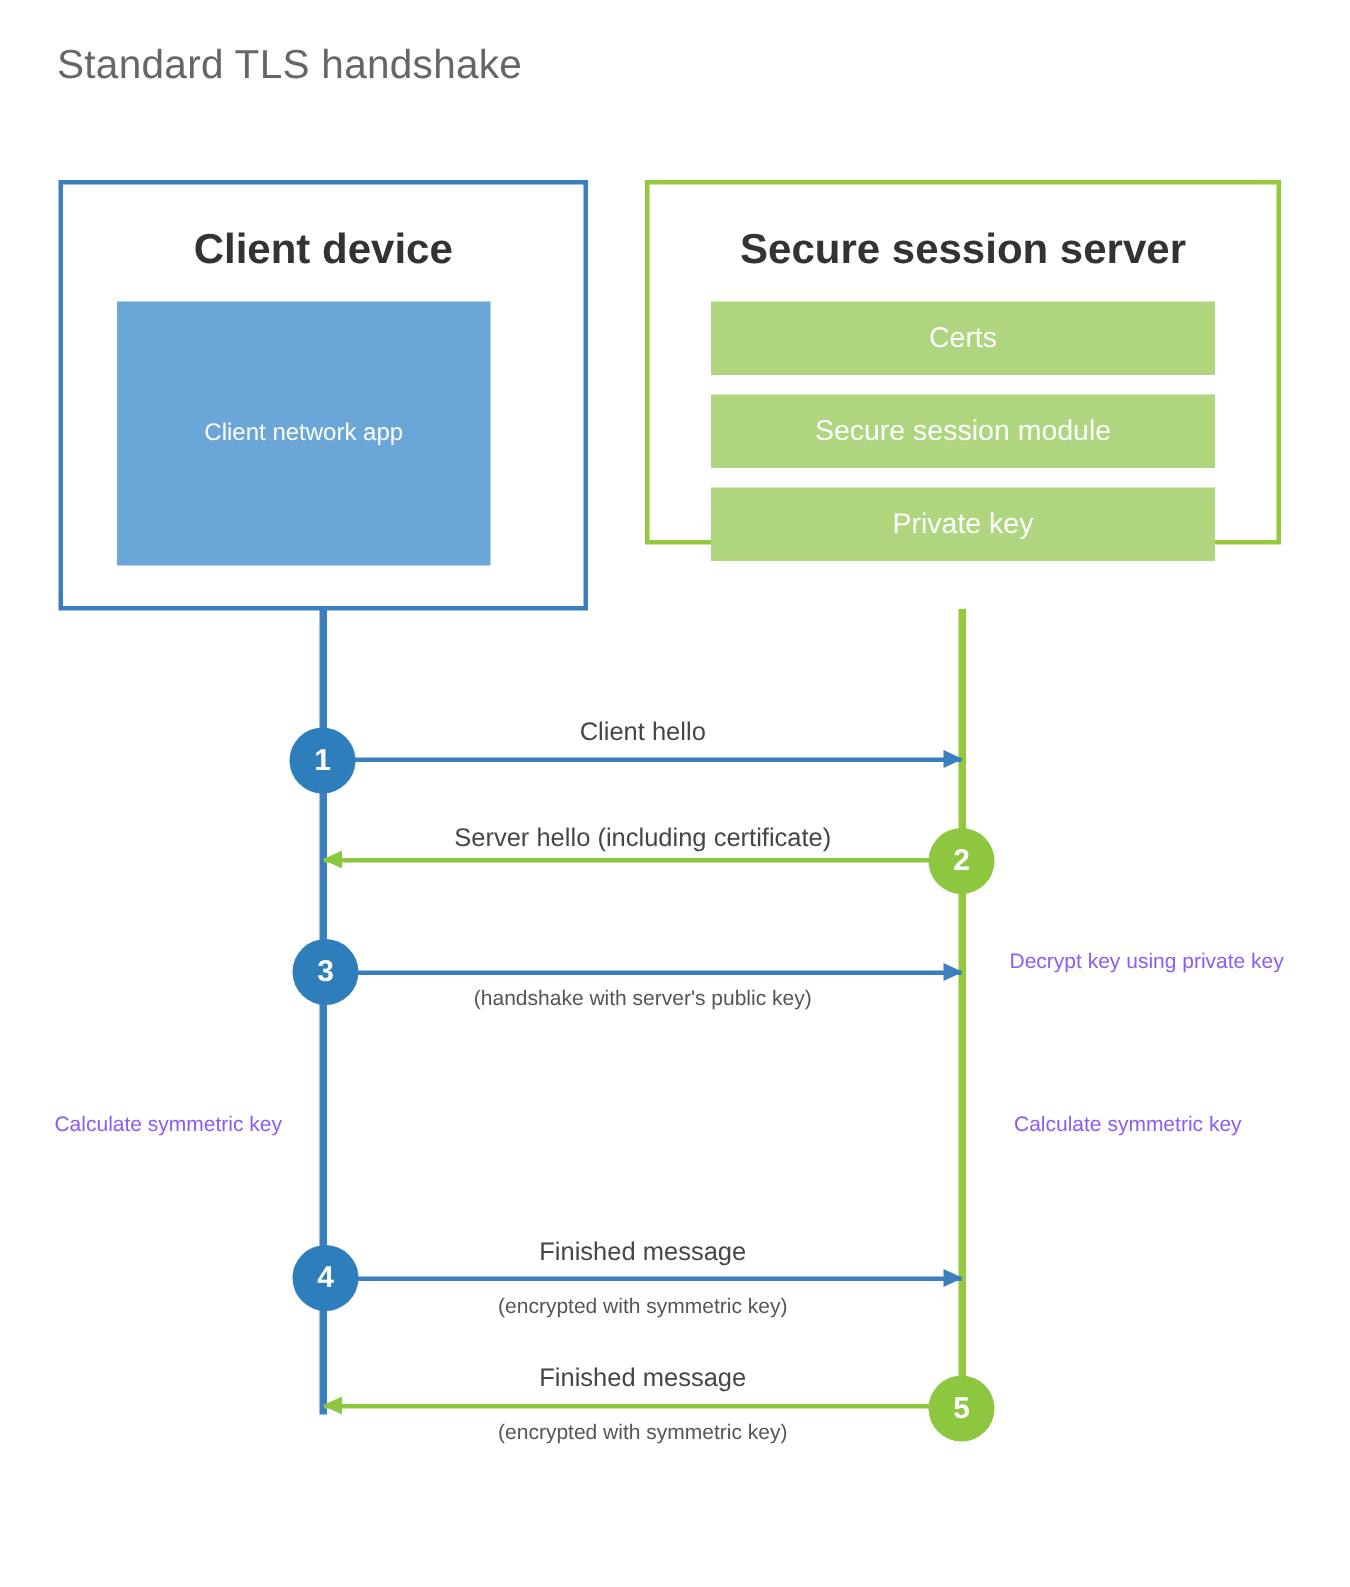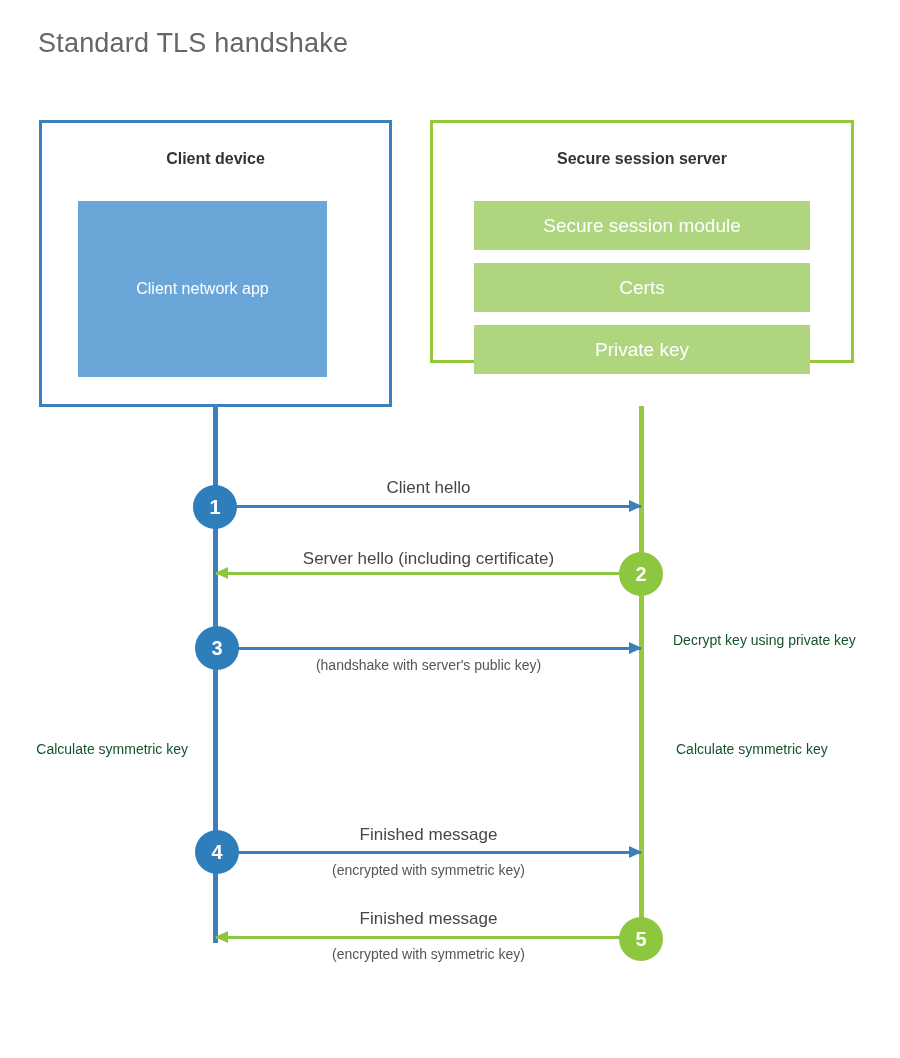--- a/index.html
+++ b/index.html
@@ -57,21 +57,21 @@
     width: 424px;
     height: 243px;
     border: 3px solid #95C93D;
   }
   .party-title {
     position: absolute;
     left: 0;
     right: 0;
     top: 27px;
     text-align: center;
-    font-size: 16px;
+    font-size: 28px;
     font-weight: bold;
     color: #333333;
   }
 
   
   .client-app-block {
     position: absolute;
     left: 36px;
     top: 78px;
     width: 249px;
@@ -179,42 +179,42 @@
     font-weight: 400;
     color: #555555;
     white-space: nowrap;
   }
 
   
   .side-note {
     position: absolute;
     font-size: 14px;
     line-height: 1.35;
-    color: #14532d;
+    color: #8b5cf6;
   }
   .side-note.right-of-line { text-align: left; }
   .side-note.left-of-line  { text-align: right; }
 </style>
 </head>
 <body>
 
 <div id="stage">
 
   <div class="page-title">Standard TLS handshake</div>
 
   <div class="party-box client">
     <div class="party-title">Client device</div>
     <div class="client-app-block">Client network app</div>
   </div>
 
   <div class="party-box server">
     <div class="party-title">Secure session server</div>
     <div class="server-stack">
+      <div class="server-bar">Certs</div>
       <div class="server-bar">Secure session module</div>
-      <div class="server-bar">Certs</div>
       <div class="server-bar">Private key</div>
     </div>
   </div>
 
   <div class="lifeline client-line"></div>
   <div class="lifeline server-line"></div>
 
   <div class="msg-label" style="left:216px; top:478px; width:425px;">Client hello</div>
   <div class="arrow blue to-right" style="left:216px; top:505px; width:425px;">
     <span class="head"></span>

